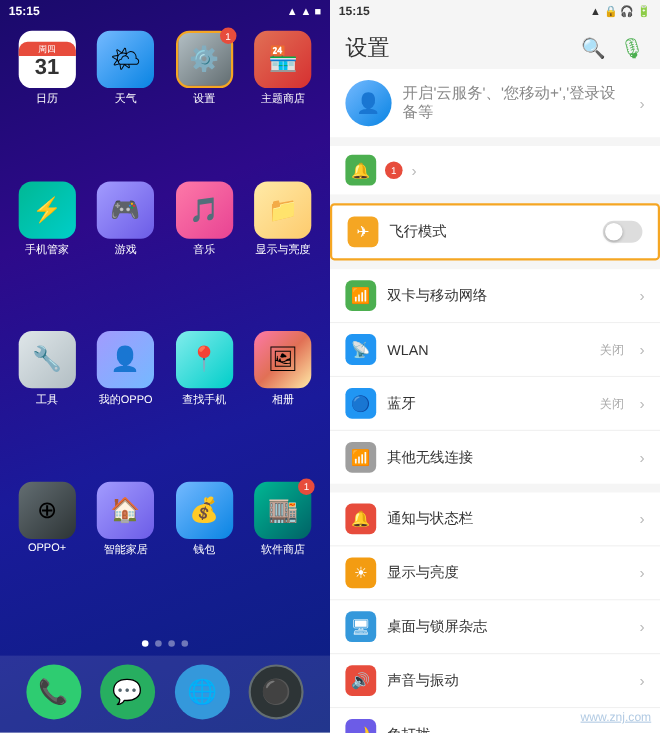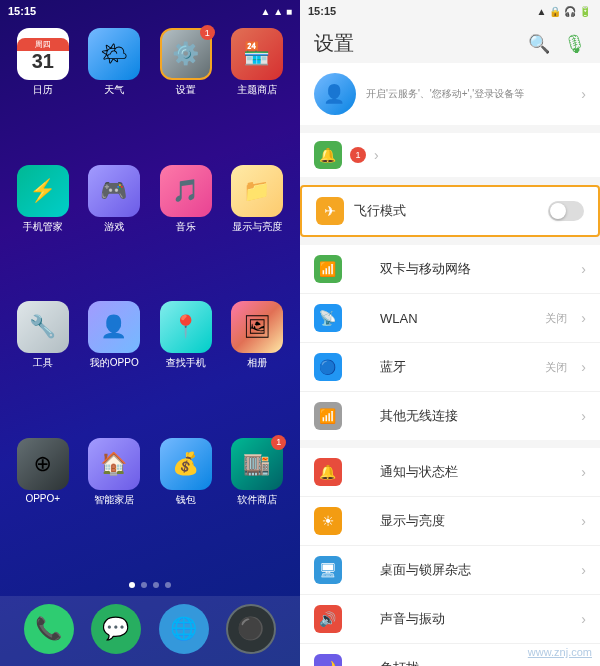--- a/index.html
+++ b/index.html
@@ -276,21 +276,21 @@
     }
     .profile-info {
       flex: 1;
     }
     .profile-id {
       font-size: 13px;
       font-weight: bold;
       color: #333;
     }
     .profile-desc {
-      font-size: 10px;
+      font-size: 14px;
       color: #888;
     }
     .chevron {
       color: #bbb;
       font-size: 14px;
     }
 
     
     .notif-banner {
       background: white;
@@ -397,21 +397,20 @@
       align-items: center;
       justify-content: center;
       color: white;
       font-size: 14px;
       flex-shrink: 0;
     }
     .row-label {
       flex: 1;
       font-size: 13px;
       color: #333;
-      margin-left: 28px;
     }
     .row-value {
       font-size: 11px;
       color: #aaa;
       margin-right: 4px;
     }
 
     .watermark {
       position: absolute;
       bottom: 8px;

